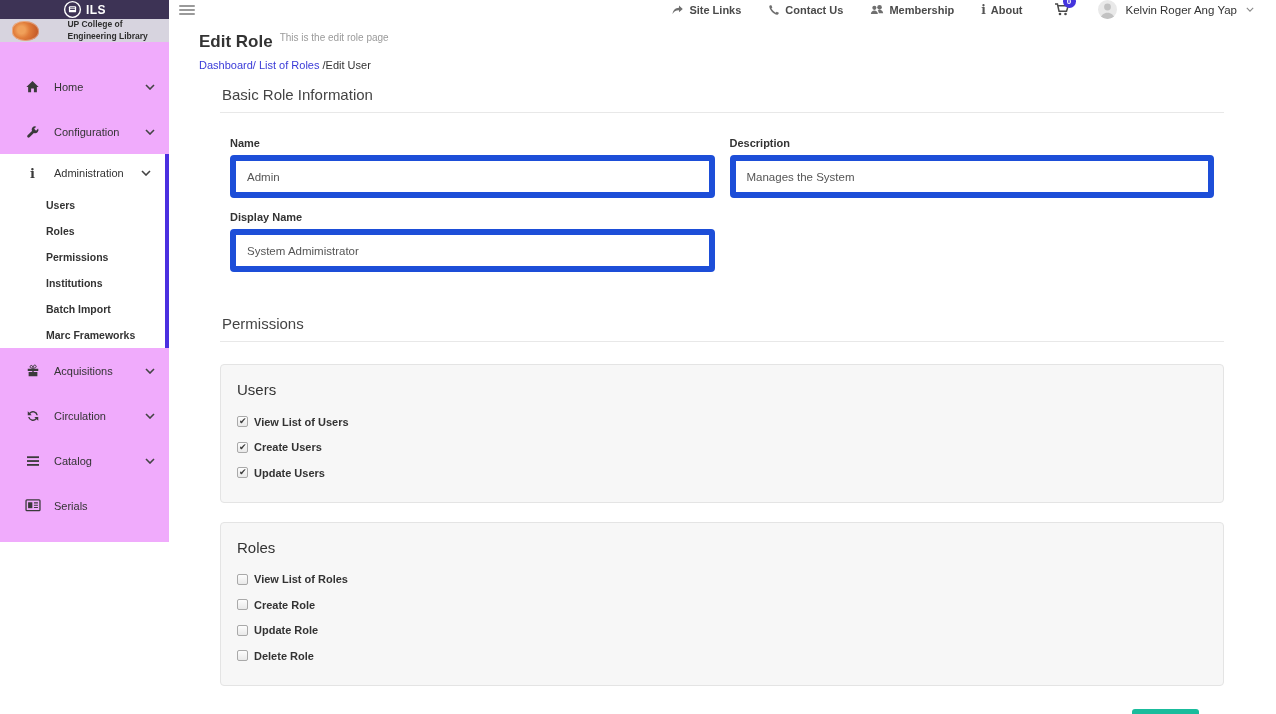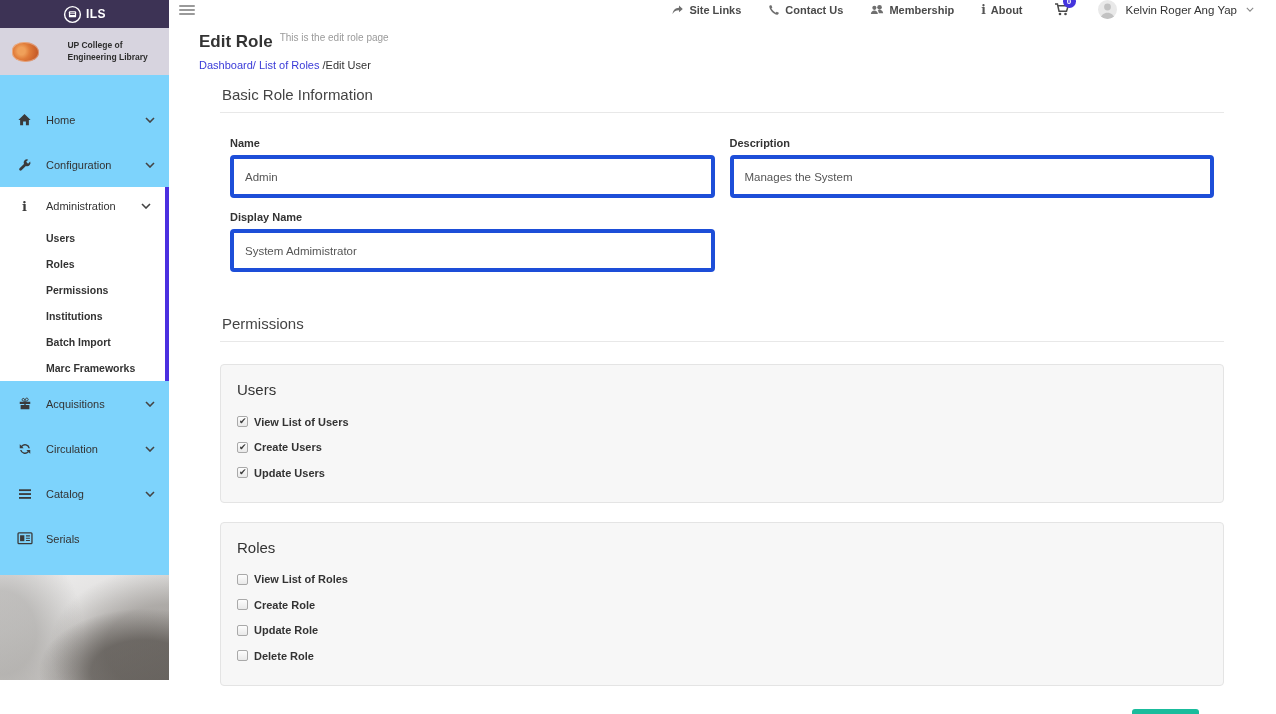--- a/index.html
+++ b/index.html
@@ -1,30 +1,30 @@
 <!DOCTYPE html>
 <html><head>
 <meta charset="utf-8">
 <style>
   * { margin:0; padding:0; box-sizing:border-box; }
   html,body { width:1276px; height:714px; overflow:hidden; background:#fff;
               font-family:"Liberation Sans", sans-serif; }
   .app { display:flex; width:1276px; height:714px; }
 
   
-  .sidebar { width:169px; min-width:169px; height:680px; display:flex; flex-direction:column; background:#7dd3fc; }
+  .sidebar { width:169px; min-width:169px; height:542px; display:flex; flex-direction:column; background:#f0abfc; }
   .side-top { height:28px; background:#3d3355; display:flex; align-items:center; justify-content:center; gap:4px; }
   .side-top .app-name { color:#fff; font-weight:bold; font-size:12px; letter-spacing:.5px; }
   .brand-bar { height:47px; background:#d7d4df; display:flex; align-items:center; gap:28px; padding:0 10px 0 12px; }
   .up-logo { width:30px; height:20px; border-radius:45% 55% 50% 50%;
              background:radial-gradient(circle at 35% 45%, #f0a05a 0 18%, #e07b39 40%, #c75d2a 75%, #b5501f 100%);
              box-shadow:0 0 0 1px rgba(255,255,255,.35) inset; }
   .brand-name { font-size:8.5px; font-weight:bold; color:#2e2e2e; line-height:1.35; width:100px; }
   .nav { display:flex; flex-direction:column; padding-top:22px; }
-  .nav-item { height:45px; display:flex; align-items:center; padding:0 14px 0 16px; cursor:pointer; }
+  .nav-item { height:45px; display:flex; align-items:center; padding:0 14px 0 24px; cursor:pointer; }
   .nav-item .ico { width:17px; display:flex; justify-content:center; margin-right:13px; }
   .nav-item .lbl { font-size:11px; color:#333; }
   .nav-item .chev { margin-left:auto; }
   .admin-block { background:#fff; border-right:4px solid #4b2fe0; }
   .admin-block .nav-item { height:38px; }
   .sub-item { height:26px; display:flex; align-items:center; padding-left:46px; font-size:10.5px; color:#333;
               font-weight:bold; cursor:pointer; background:#fff; }
   .serif-i { font-family:"DejaVu Serif", serif; font-weight:bold; font-size:13px; color:#3a3a3a; line-height:1; }
   .side-photo { flex:1; margin-top:14px;
      background:
@@ -54,21 +54,21 @@
   .page-title { font-size:17px; font-weight:bold; color:#333; }
   .page-subtitle { font-size:10px; color:#9a9a9a; }
   .breadcrumb { margin-top:7px; font-size:11px; color:#333; }
   .breadcrumb a { color:#3a3bd8; text-decoration:none; cursor:pointer; }
 
   .container { margin:15px 52px 0 51px; }
   .section-title { font-size:15px; color:#444; padding:0 0 9px 2px; border-bottom:1px solid #e8e8e8; }
   .form-grid { margin-top:24px; padding:0 10px; display:grid; grid-template-columns:1fr 1fr;
                column-gap:15px; row-gap:13px; }
   .field label { display:block; font-size:11px; font-weight:bold; color:#333; margin-bottom:6px; }
-  .field input { width:100%; height:43px; border:4px solid #1d4ed8; border-radius:4px; padding:12px 11px;
+  .field input { width:100%; height:43px; border:6px solid #1d4ed8; border-radius:4px; padding:12px 11px;
                  font-size:11.5px; color:#555; font-family:"Liberation Sans", sans-serif; background:#fff; }
   .perm-title { margin-top:43px; }
   .perm-card { margin-top:22px; background:#f7f7f7; border:1px solid #e4e4e4; border-radius:4px;
                padding:16px 16px 16px 16px; }
   .perm-card + .perm-card { margin-top:19px; }
   .card-title { font-size:15px; color:#333; margin-bottom:11px; }
   .perm-row { display:flex; align-items:center; gap:6px; height:25.5px; cursor:pointer; }
   .cb { width:11px; height:11px; border:1px solid #a9a9a9; border-radius:2px;
         background:linear-gradient(#fdfdfd,#e9e9e9); position:relative; flex:none; }
   .cb.checked::after { content:"✔"; position:absolute; left:1px; top:-1px; font-size:9px; color:#3c3c3c; }

